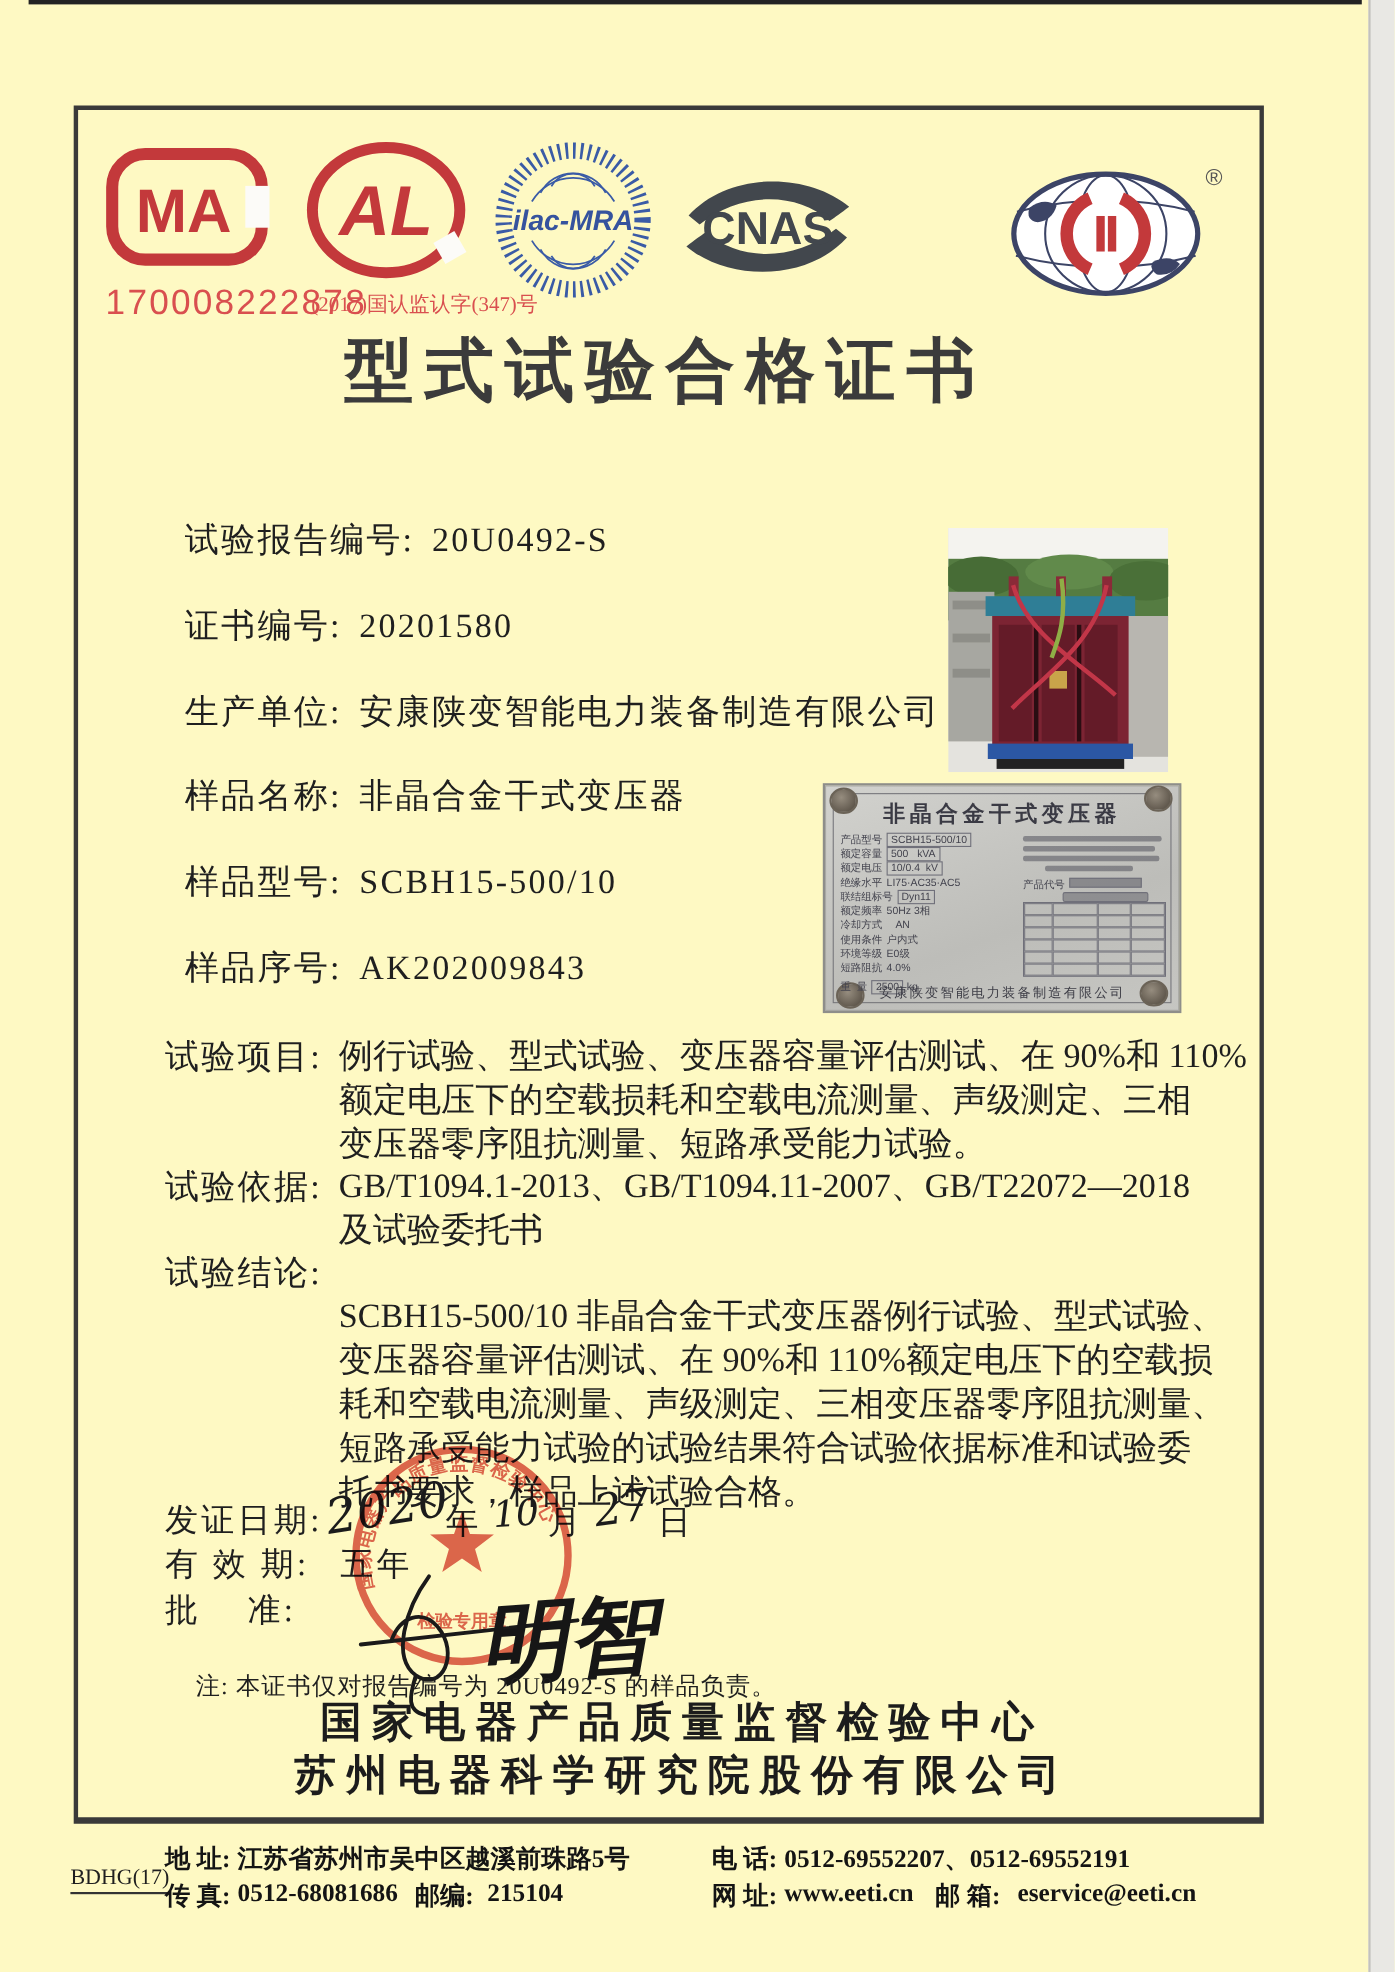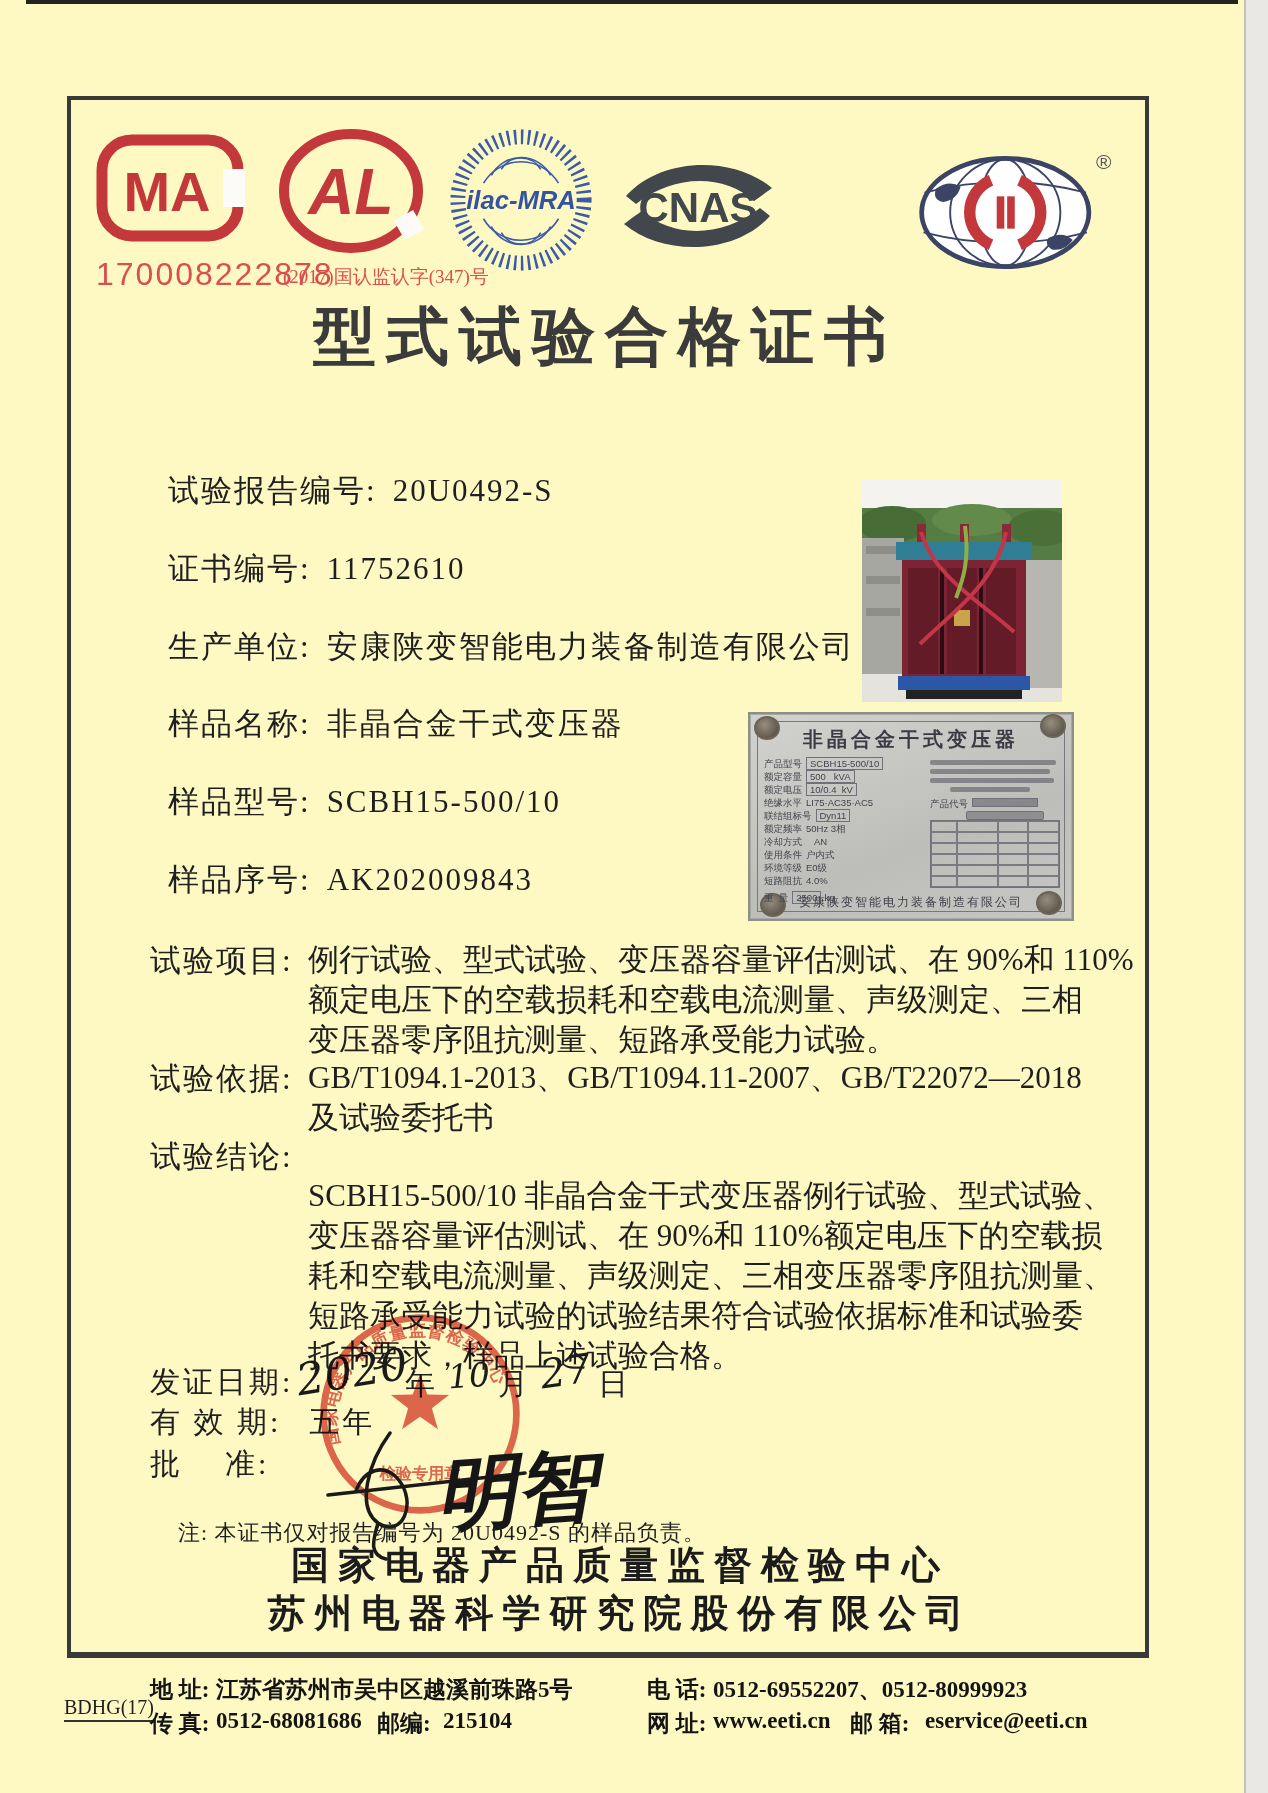--- a/index.html
+++ b/index.html
@@ -99,21 +99,21 @@
     <rect x="86" y="48" width="8" height="34" fill="#c3393b"></rect>
     <rect x="97" y="48" width="8" height="34" fill="#c3393b"></rect>
   </svg>
   <div class="abs" style="left:1096px;top:150px;font-size:21px;color:#555;font-family:'Liberation Sans',sans-serif">®</div>
 
   <div class="title">型式试验合格证书</div>
 
   <div class="field" style="top:470px">
     <span class="lab">试验报告编号:</span><span class="val">20U0492-S</span></div>
   <div class="field" style="top:548px">
-    <span class="lab">证书编号:</span><span class="val">11752610</span></div>
+    <span class="lab">证书编号:</span><span class="val">20201580</span></div>
   <div class="field" style="top:626px">
     <span class="lab">生产单位:</span><span class="val">安康陕变智能电力装备制造有限公司</span></div>
   <div class="field" style="top:703px">
     <span class="lab">样品名称:</span><span class="val">非晶合金干式变压器</span></div>
   <div class="field" style="top:781px">
     <span class="lab">样品型号:</span><span class="val">SCBH15-500/10</span></div>
   <div class="field" style="top:859px">
     <span class="lab">样品序号:</span><span class="val">AK202009843</span></div>
 
   <svg class="abs" style="left:862px;top:480px" width="200" height="222" viewBox="0 0 200 222">
@@ -259,18 +259,18 @@
   <div class="doccode">BDHG(17)</div>
 
   <span class="foot" style="left:150px;top:1674px">地 址:</span>
   <span class="foot" style="left:216px;top:1674px">江苏省苏州市吴中区越溪前珠路5号</span>
   <span class="foot" style="left:150px;top:1708px">传 真:</span>
   <span class="foot" style="left:216px;top:1708px">0512-68081686</span>
   <span class="foot" style="left:377px;top:1708px">邮编:</span>
   <span class="foot" style="left:443px;top:1708px">215104</span>
 
   <span class="foot" style="left:647px;top:1674px">电 话:</span>
-  <span class="foot" style="left:713px;top:1674px">0512-69552207、0512-80999923</span>
+  <span class="foot" style="left:713px;top:1674px">0512-69552207、0512-69552191</span>
   <span class="foot" style="left:647px;top:1708px">网 址:</span>
   <span class="foot" style="left:713px;top:1708px">www.eeti.cn</span>
   <span class="foot" style="left:850px;top:1708px">邮 箱:</span>
   <span class="foot" style="left:925px;top:1708px">eservice@eeti.cn</span>
 </div>
 
 </body></html>

